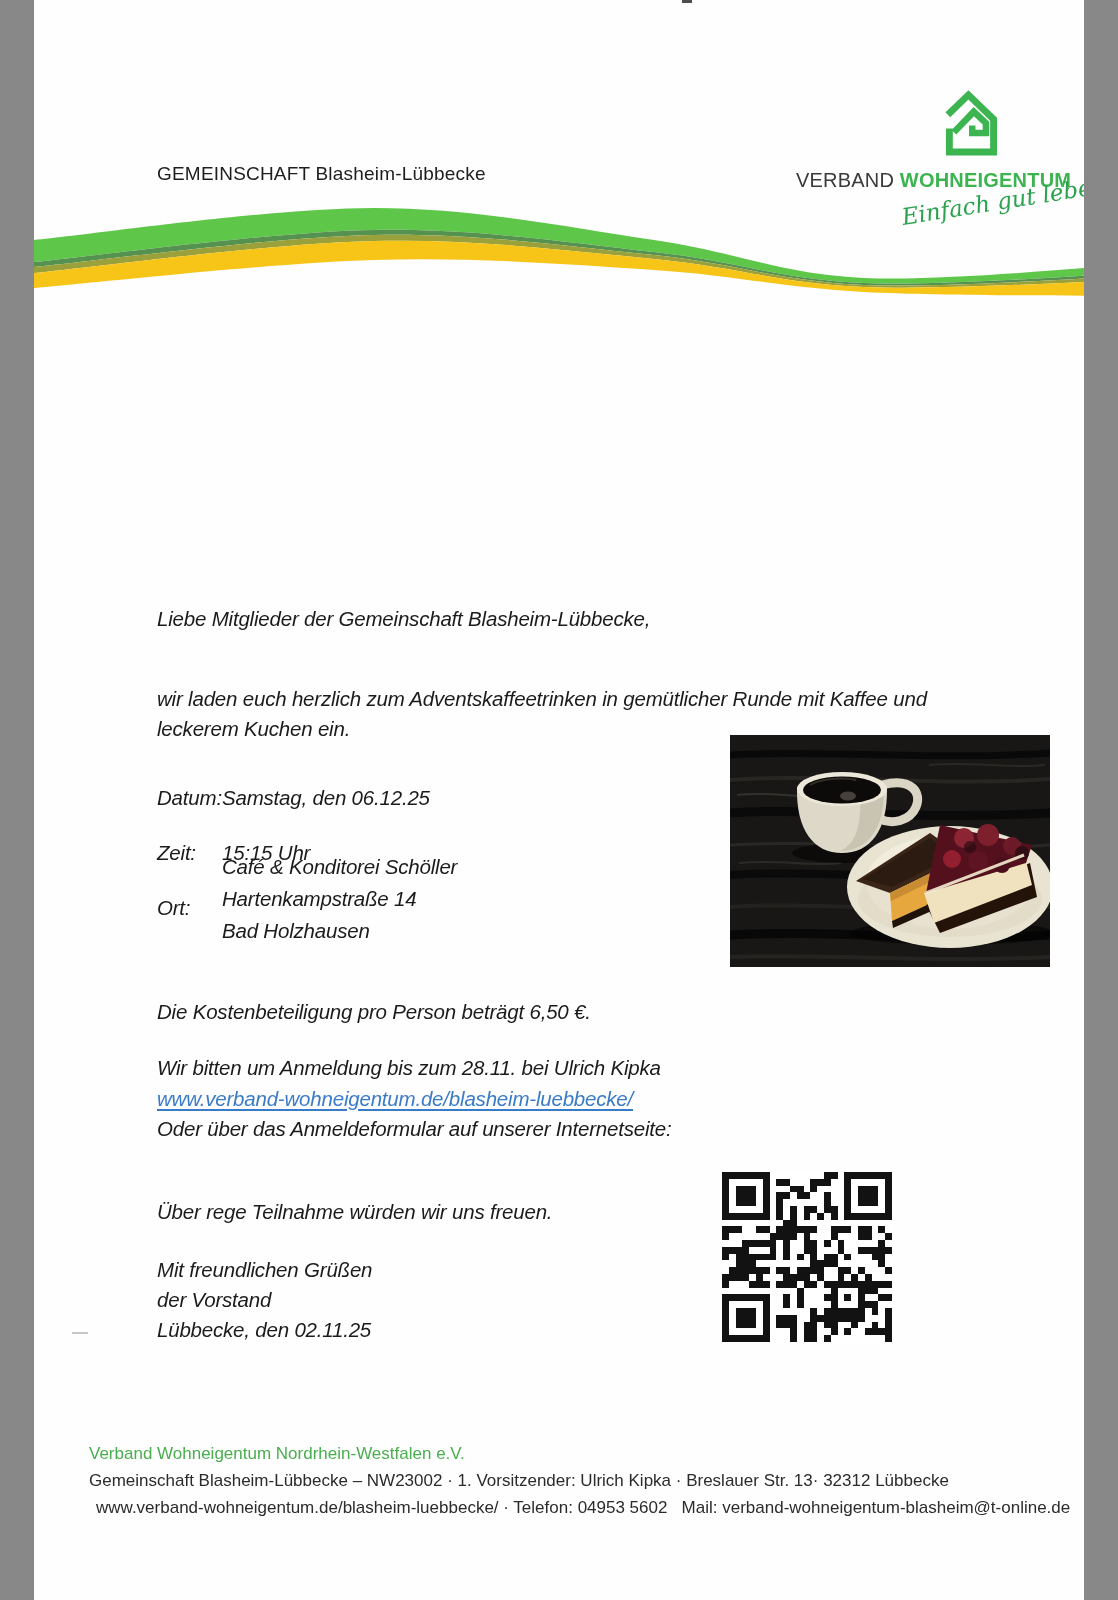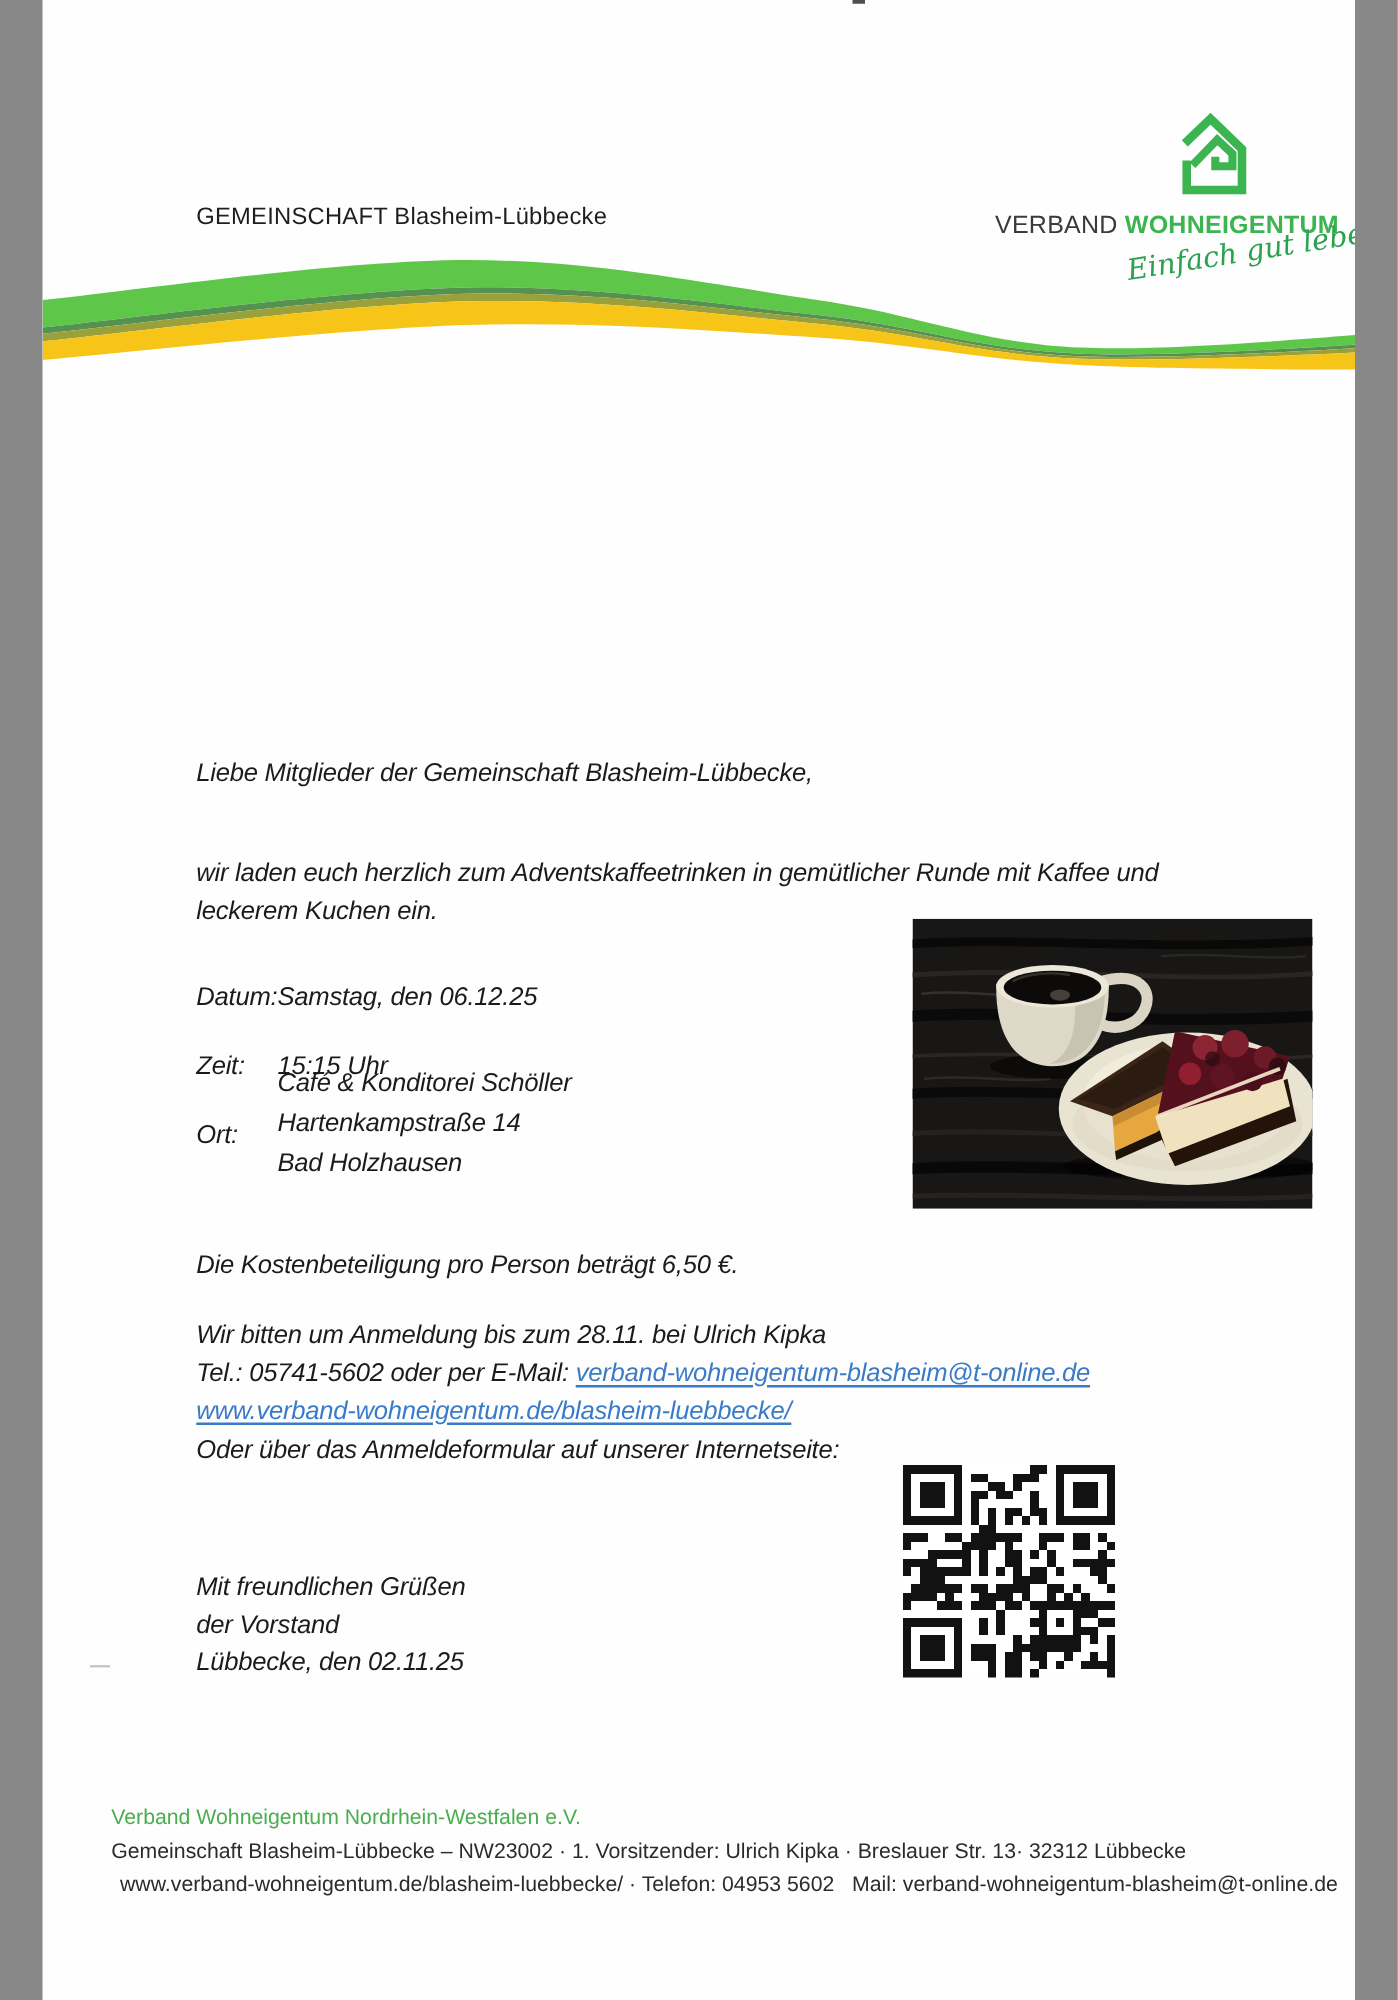--- a/index.html
+++ b/index.html
@@ -90,25 +90,25 @@
       <div>Café &amp; Konditorei Schöller</div>
       <div>Hartenkampstraße 14</div>
       <div>Bad Holzhausen</div>
     </span>
   </div>
 
   <div class="lt cost-line">Die Kostenbeteiligung pro Person beträgt 6,50 €.</div>
 
   <div class="lt registration">
     <div>Wir bitten um Anmeldung bis zum 28.11. bei Ulrich Kipka</div>
-    <div><span>Tel.: 05741-5602 oder per E-Mail: </span><a class="doc-link">verband-wohneigentum-blasheim@t-online.de</a></div>
     <div><a class="doc-link">www.verband-wohneigentum.de/blasheim-luebbecke/</a></div>
     <div>Oder über das Anmeldeformular auf unserer Internetseite:</div>
   </div>
 
+  <div class="lt closing-line">Über rege Teilnahme würden wir uns freuen.</div>
 
   <div class="lt signoff">
     <div>Mit freundlichen Grüßen</div>
     <div>der Vorstand</div>
     <div>Lübbecke, den 02.11.25</div>
   </div>
 
   <svg class="photo" viewBox="0 0 320 232" aria-hidden="true">
     <rect x="0" y="0" width="320" height="232" fill="#181715"></rect>
     <g stroke-linecap="round" fill="none">

